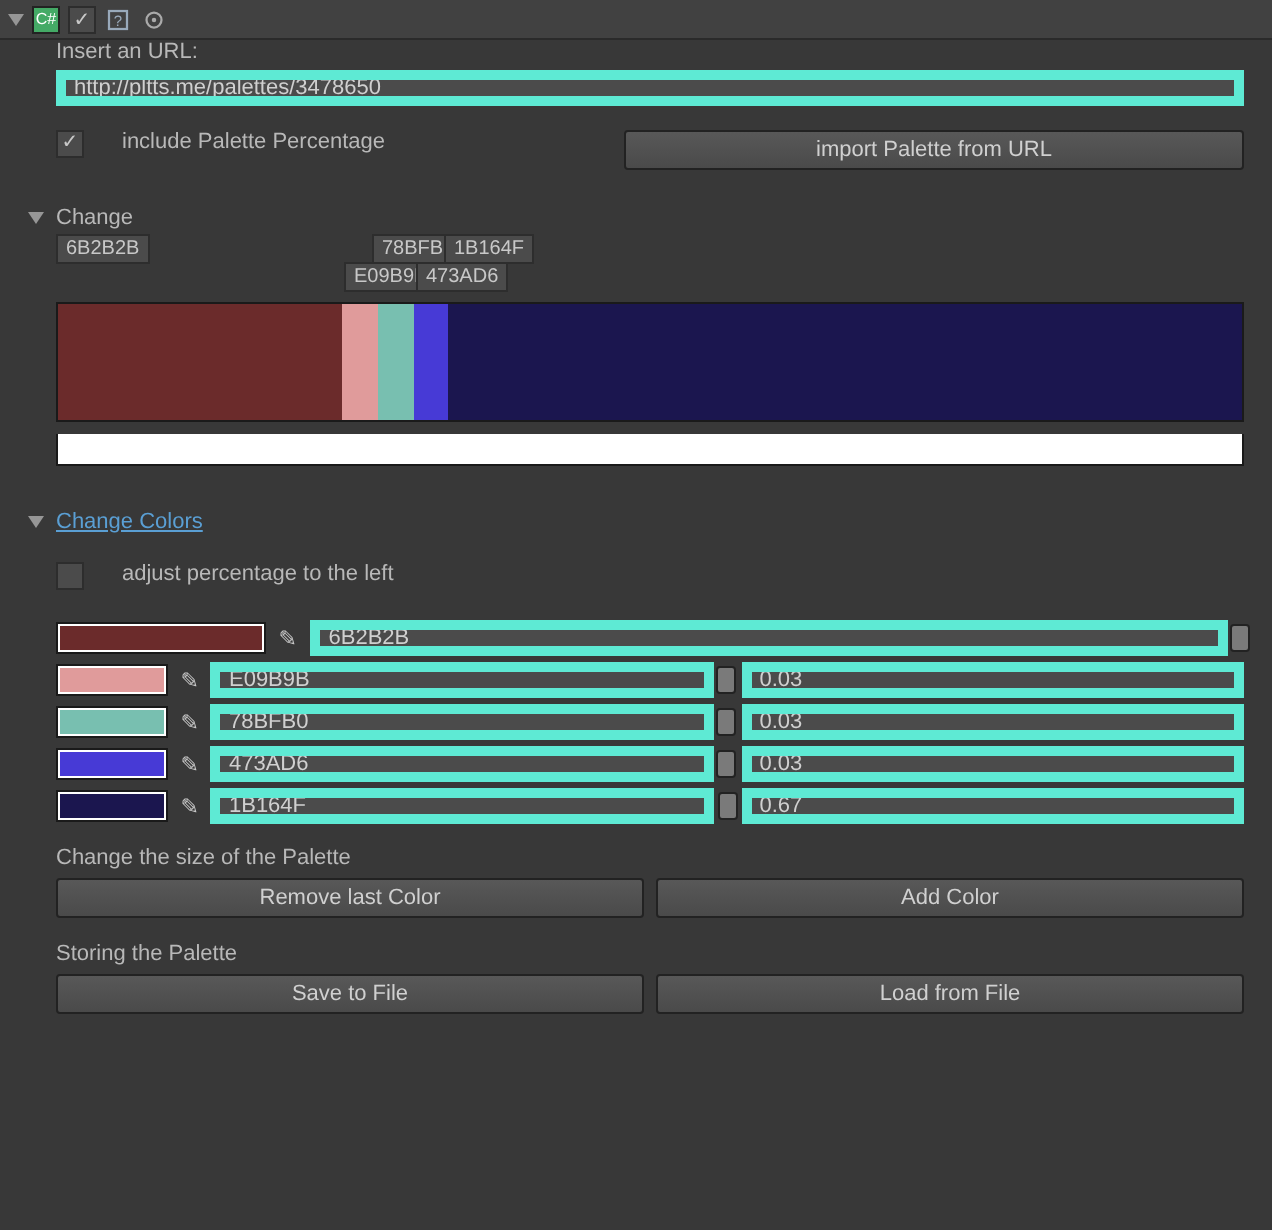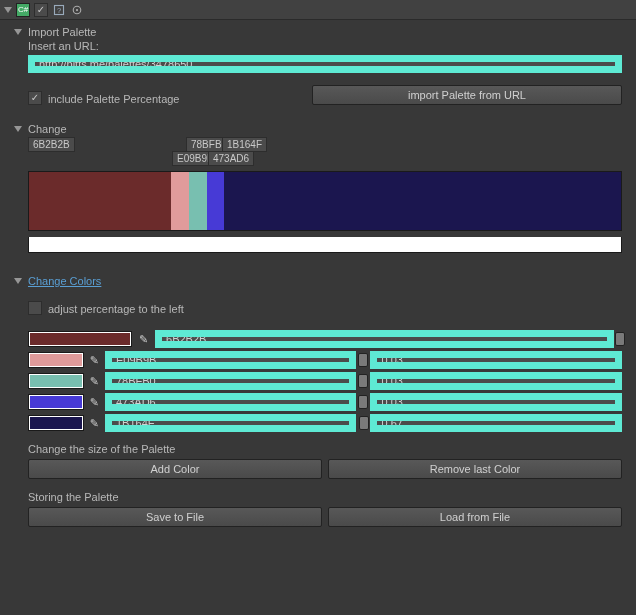--- a/index.html
+++ b/index.html
@@ -9,23 +9,23 @@
   .foldout-arrow { width: 0; height: 0; border-left: 4px solid transparent; border-right: 4px solid transparent; border-top: 6px solid #969696; margin-right: 4px; cursor: pointer; }
   .script-icon { width: 14px; height: 14px; background: #4a6; border: 1px solid #222; margin-right: 4px; display: inline-flex; align-items: center; justify-content: center; font-size: 8px; color: #fff; }
   .header-title { font-weight: bold; color: #c8c8c8; flex: 1; }
   .header-icons { display: flex; gap: 4px; }
   .mini-icon { width: 14px; height: 14px; display: flex; align-items: center; justify-content: center; cursor: pointer; }
   .section-hdr { display: flex; align-items: center; padding: 6px 14px 2px 14px; cursor: pointer; }
   .section-hdr.sub { padding-left: 14px; }
   .section-hdr .label { color: #b8b8b8; margin-left: 2px; }
   .section-hdr.blue .label { color: #5a9fd4; text-decoration: underline; }
   .indent { padding-left: 28px; padding-right: 14px; }
-  .row { display: flex; align-items: flex-end; margin: 4px 0; gap: 6px; }
+  .row { display: flex; align-items: flex-start; margin: 4px 0; gap: 19px; }
   .field-label { color: #b8b8b8; margin-bottom: 3px; display: block; }
-  input[type=text] { background: #4b4b4b; border: 7px solid #5eead4; color: #d0d0d0; padding: 2px 4px; font-size: 11px; height: 18px; width: 100%; }
+  input[type=text] { background: #4b4b4b; border: 5px solid #5eead4; color: #d0d0d0; padding: 2px 4px; font-size: 11px; height: 18px; width: 100%; }
   .checkbox { width: 14px; height: 14px; background: #4b4b4b; border: 1px solid #2d2d2d; display: inline-flex; align-items: center; justify-content: center; cursor: pointer; }
   .checkbox.checked::after { content: "✓"; color: #c8c8c8; font-size: 10px; line-height: 1; }
   .btn { background: linear-gradient(#585858,#4a4a4a); border: 1px solid #222; color: #d0d0d0; padding: 3px 8px; font-size: 11px; cursor: pointer; text-align: center; border-radius: 2px; }
   .palette-preview { display: flex; height: 60px; margin: 6px 0; border: 1px solid #1a1a1a; }
   .palette-preview .sw { height: 100%; }
   .palette-white { height: 16px; background: #fff; margin-bottom: 8px; border: 1px solid #1a1a1a; border-top: none; }
   .hex-labels { position: relative; height: 28px; }
   .hex-tag { position: absolute; background: #4b4b4b; border: 1px solid #2d2d2d; padding: 1px 4px; font-size: 10px; color: #c8c8c8; }
   .color-row { display: flex; align-items: center; gap: 6px; margin: 3px 0; }
   .color-field { width: 136px; height: 16px; border: 1px solid #1a1a1a; position: relative; background: #fff; }
@@ -61,24 +61,20 @@
       </span>
       <span class="mini-icon">
         <svg class="gear-svg" viewBox="0 0 16 16">
             <circle cx="8" cy="8" r="5" fill="none" stroke="#aaa" stroke-width="1.5"></circle>
             <circle cx="8" cy="8" r="1.5" fill="#aaa"></circle>
           </svg>
       </span>
     </span>
   </div>
 
-  <div class="section-hdr sub">
-    <span class="foldout-arrow"></span>
-    <span class="label">Import Palette</span>
-  </div>
   <div class="indent">
     <span class="field-label">Insert an URL:</span>
     <input type="text" value="http://pltts.me/palettes/3478650" style="">
     <div class="spacer"></div>
     <div class="row">
       <span class="checkbox checked"></span>
       <span>include Palette Percentage</span>
       <div style="flex:1"></div>
       <button class="btn" style="width:310px">import Palette from URL</button>
     </div>
@@ -178,22 +174,22 @@
           <div class="slider">
             <div class="track"></div>
             <div class="thumb" style="left: 67%;"></div>
           </div>
           <input type="text" class="val-input" value="0.67" style="">
         </div>
       </div>
     <div class="spacer"></div>
     <span class="field-label">Change the size of the Palette</span>
     <div class="btn-row">
+      <button class="btn">Remove last Color</button>
       <button class="btn">Add Color</button>
-      <button class="btn">Remove last Color</button>
     </div>
     <div class="spacer"></div>
     <span class="field-label">Storing the Palette</span>
     <div class="btn-row">
       <button class="btn">Save to File</button>
       <button class="btn">Load from File</button>
     </div>
   </div>
 </div>
 

